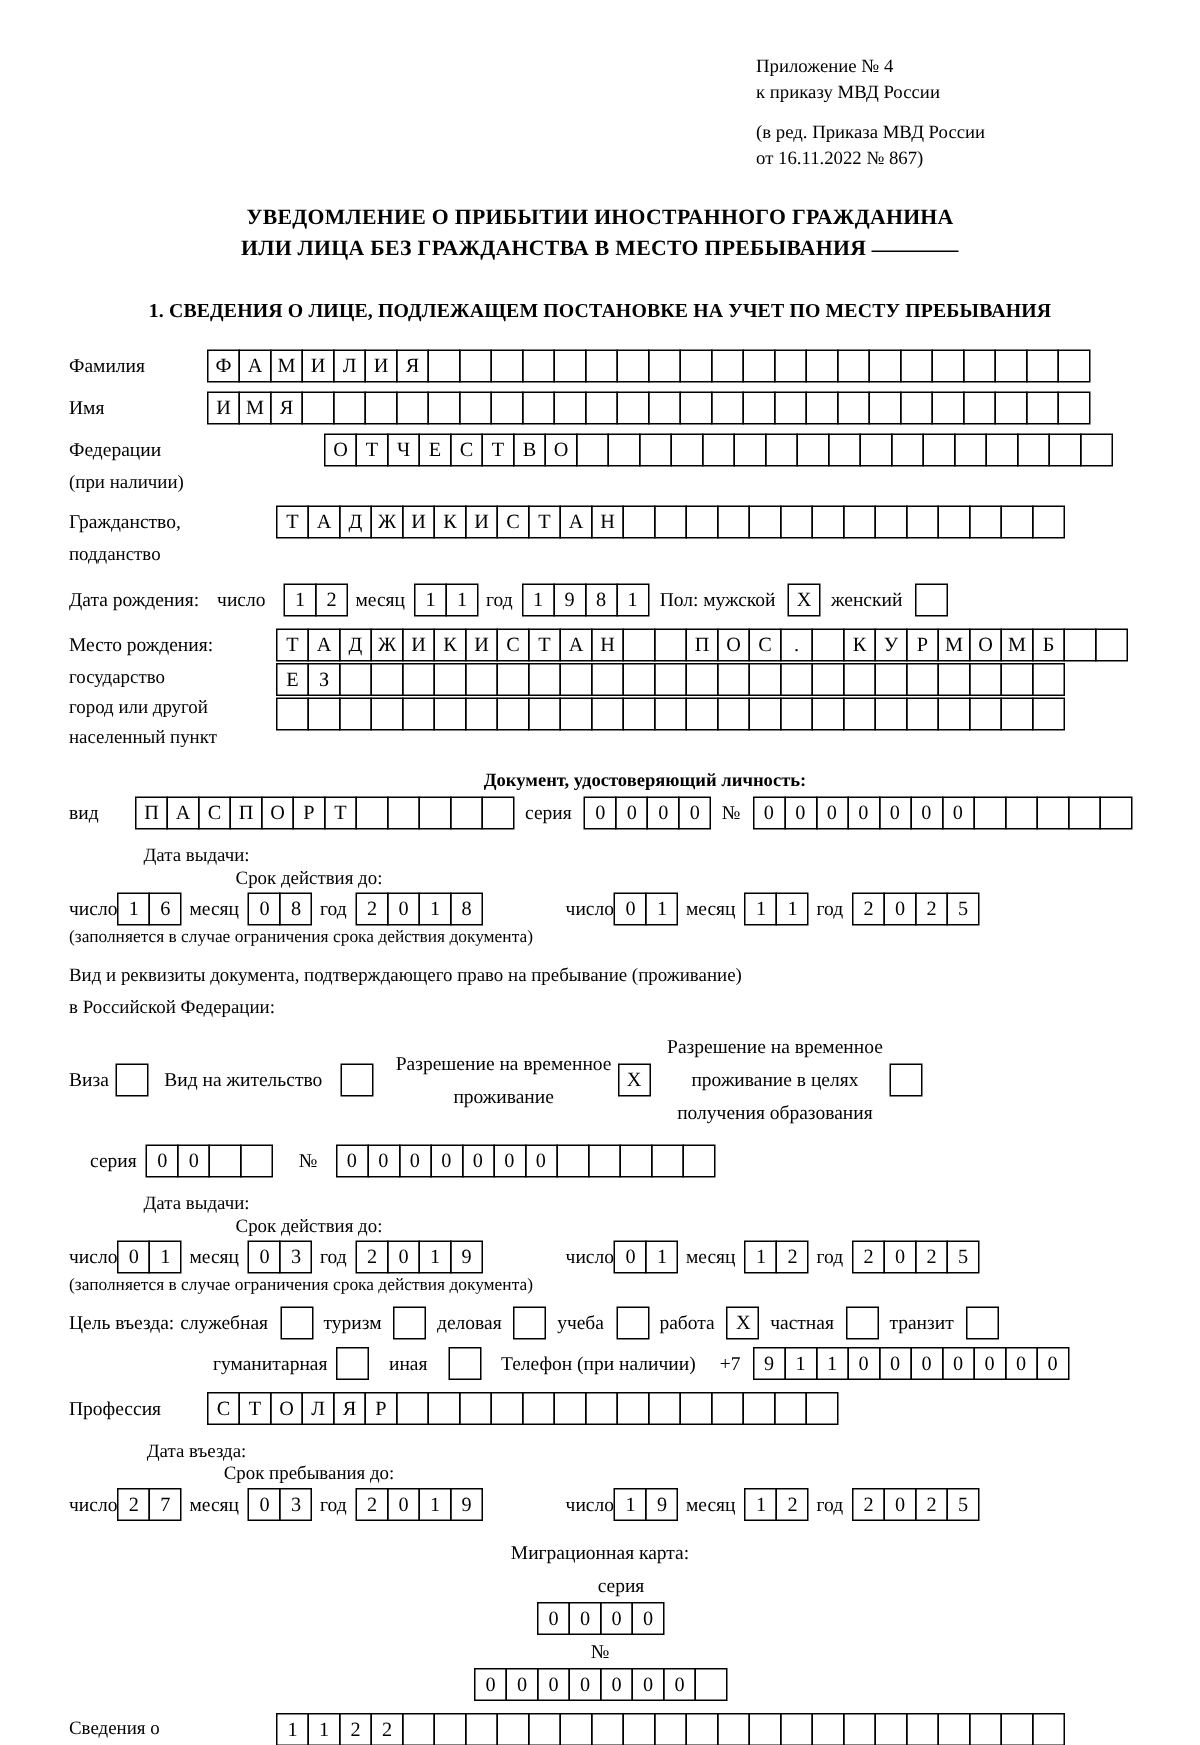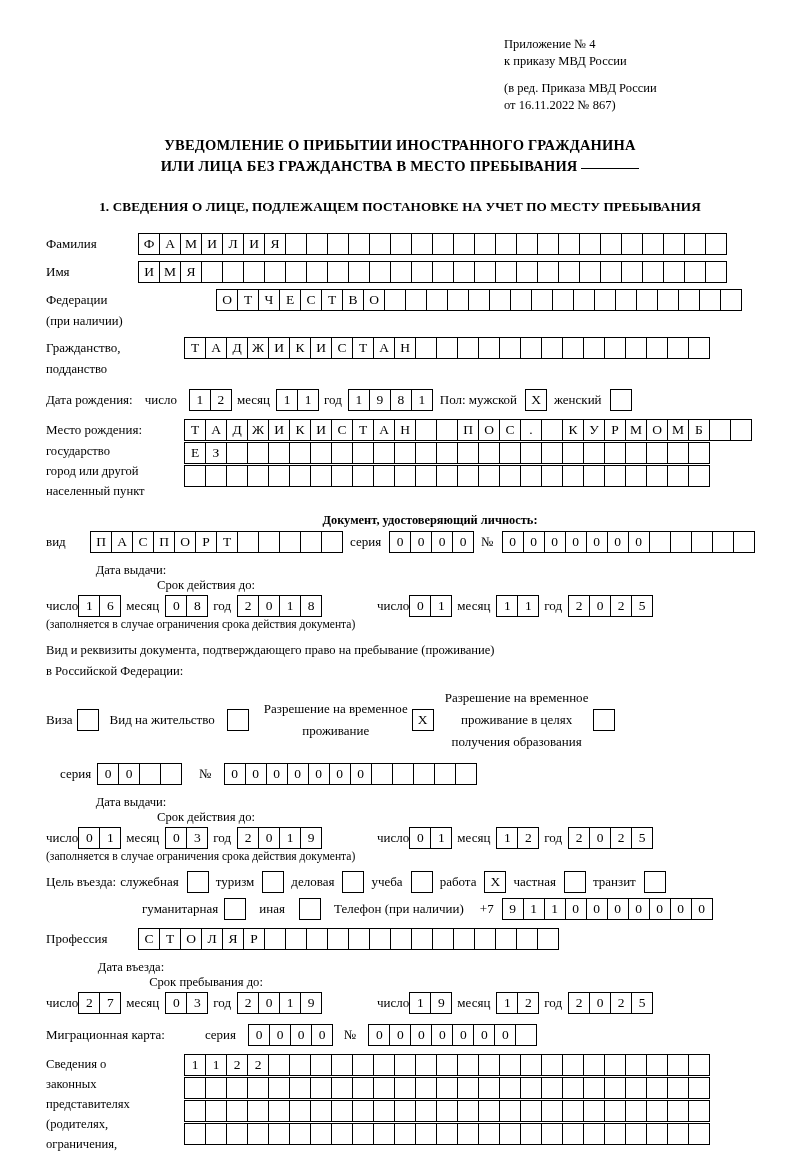--- a/index.html
+++ b/index.html
@@ -700,21 +700,21 @@
       </span>
     <span class="t mx6">год</span>
     <span class="cells">
         <span class="c">2</span>
         <span class="c">0</span>
         <span class="c">2</span>
         <span class="c">5</span>
       </span>
   </div>
 
-  <div class="row inline" style="margin-top:10px;">
+  <div class="row inline" style="margin-top:10px;flex-direction:column;">
     <span class="t">Миграционная карта:</span>
     <span class="t mx12" style="margin-left:40px;">серия</span>
     <span class="cells">
         <span class="c">0</span>
         <span class="c">0</span>
         <span class="c">0</span>
         <span class="c">0</span>
       </span>
     <span class="t mx12">№</span>
     <span class="cells">

